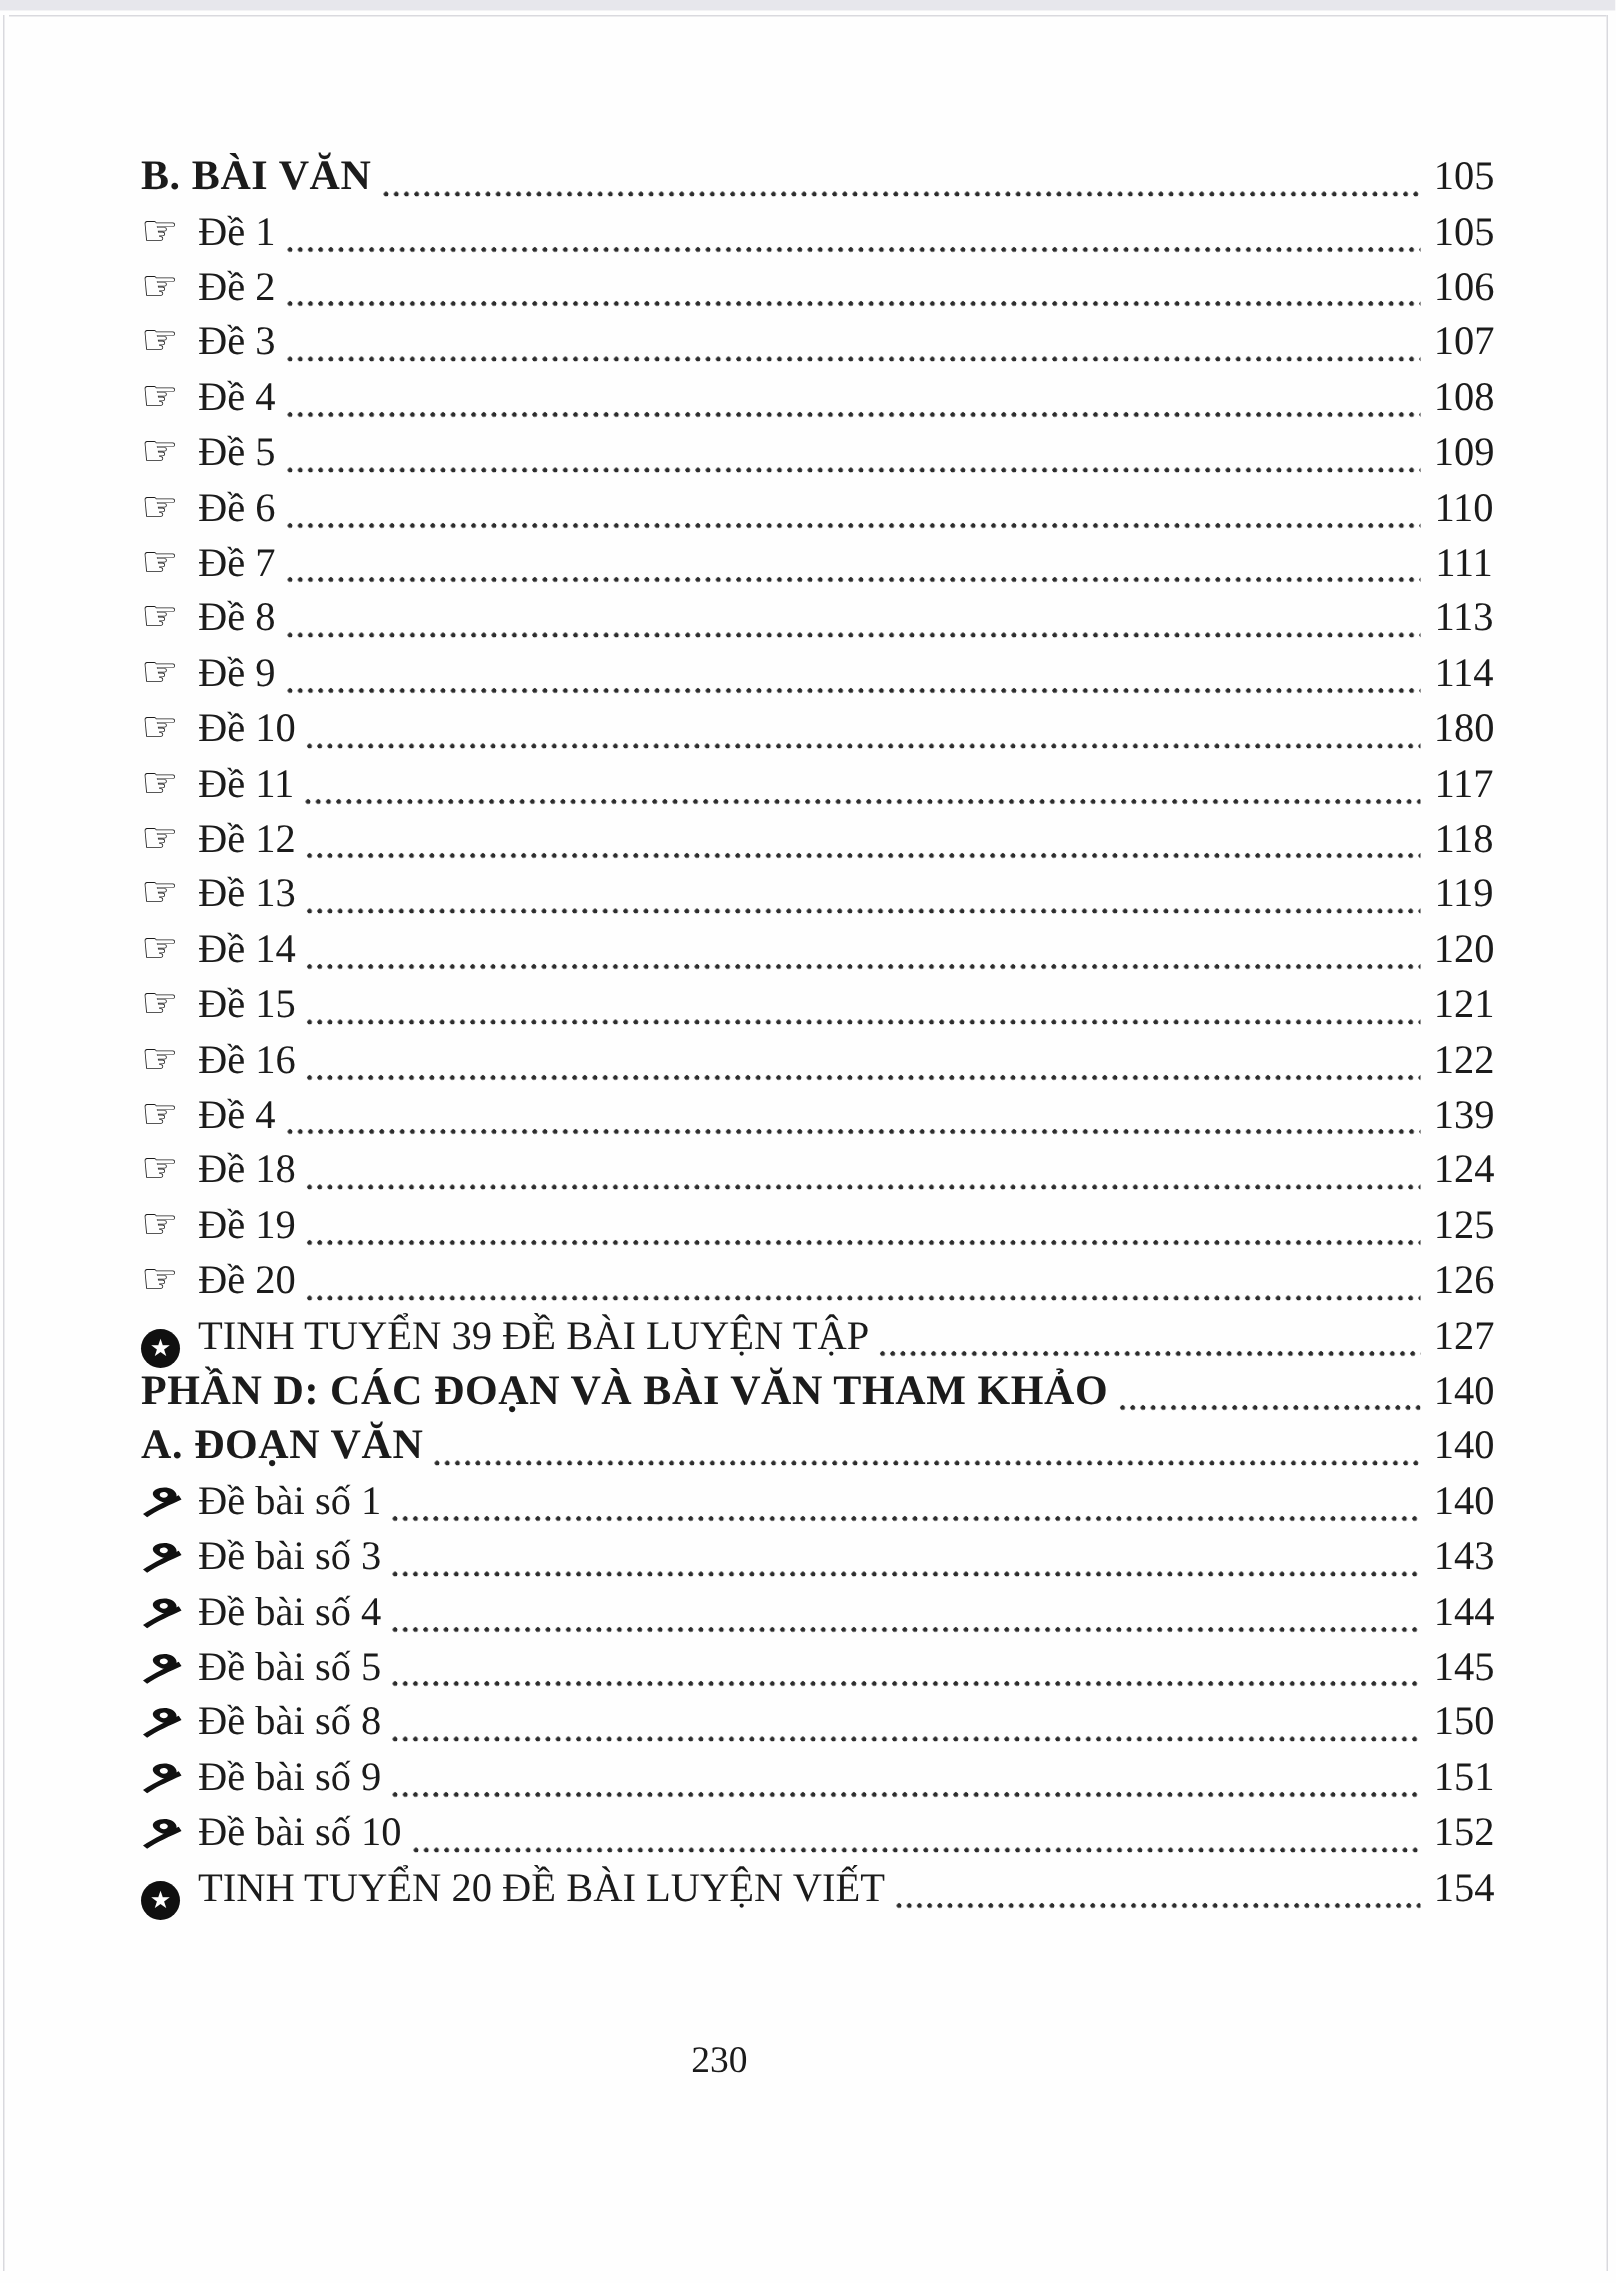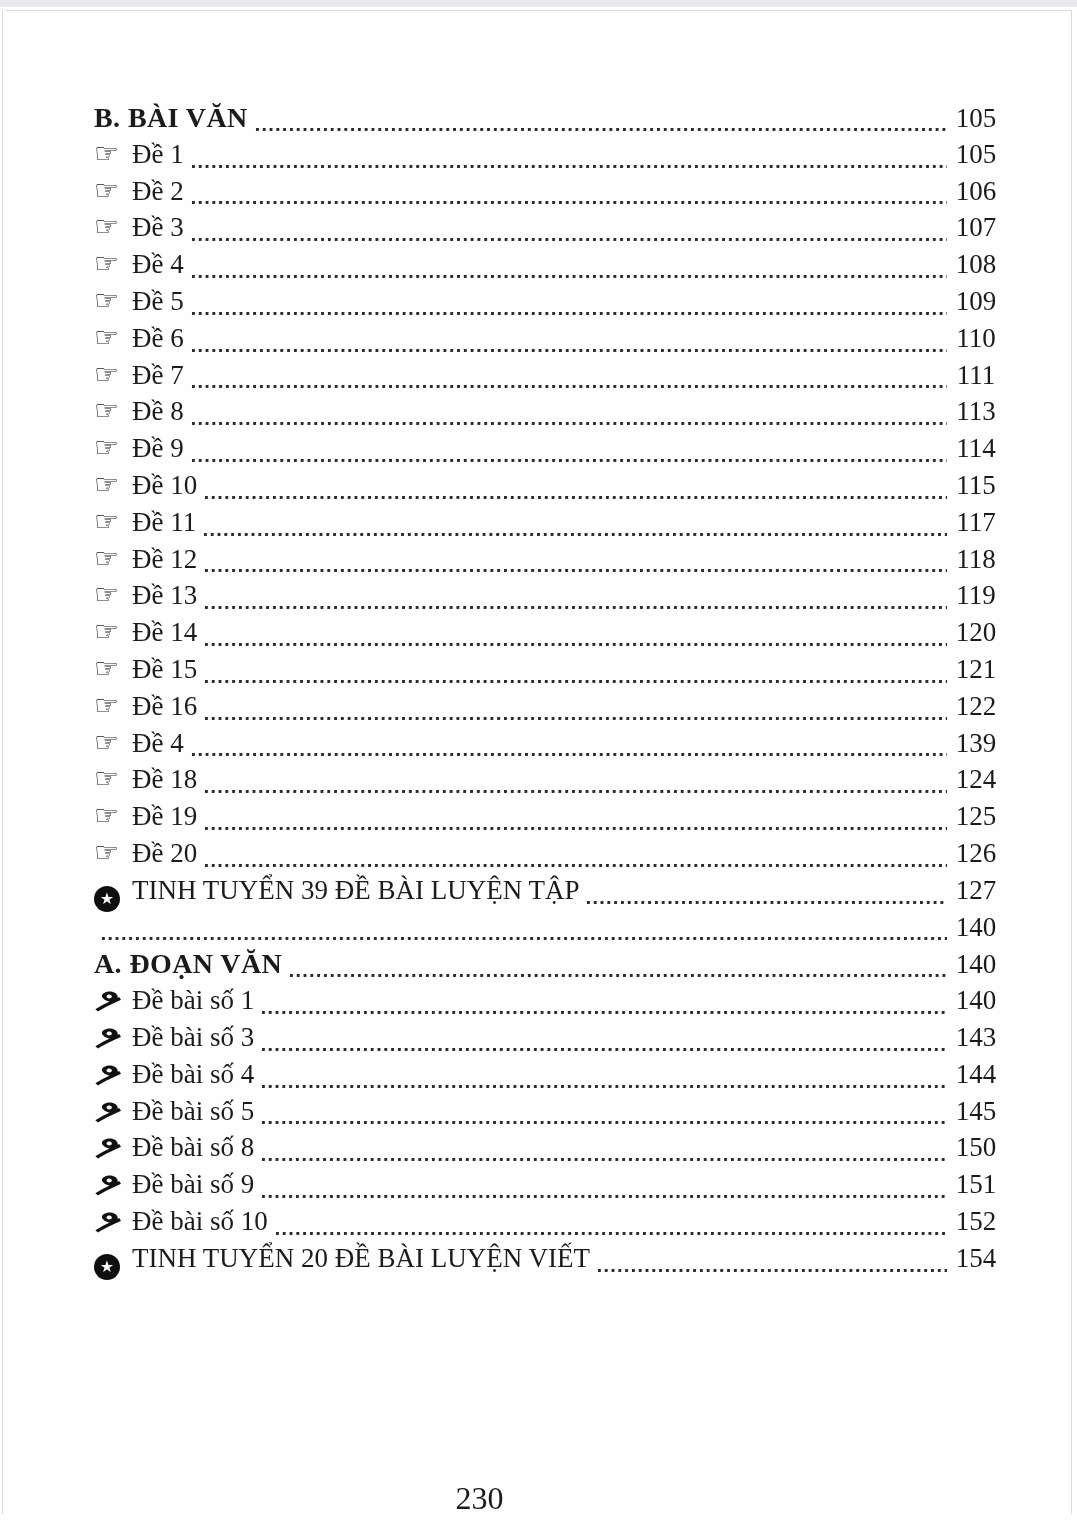--- a/index.html
+++ b/index.html
@@ -45,22 +45,22 @@
   .row.heading .label{font-weight:bold;font-size:28px;letter-spacing:.4px;}
   .leader{
     flex:1 1 auto;align-self:flex-end;
     height:5px;margin:0 3px 7px 7px;
     background-image:radial-gradient(circle at 2.4px 2.4px, #2c2c2c 1.45px, transparent 1.75px);
     background-size:6.8px 5px;background-repeat:repeat-x;background-position:left bottom;
   }
   .pagenum{flex:0 0 auto;min-width:52px;text-align:center;font-weight:normal;}
 
   .footer{
-    position:absolute;left:0;top:1480px;width:959px;
-    text-align:center;font-size:32px;
+    position:absolute;left:0;top:1360px;width:959px;
+    text-align:center;font-size:25px;
   }
 </style>
 </head>
 <body>
 
 <div class="edge edge-top"></div>
 <div class="edge edge-left"></div>
 <div class="edge edge-right"></div>
 <div class="edge-bottom-strip"></div>
 
@@ -162,21 +162,21 @@
     <span class="pagenum">114</span>
   </div>
     <div class="row finger">
     <span class="icon">
       <span class="finger-glyph">☞</span>
       
       
     </span>
     <span class="label">Đề 10</span>
     <span class="leader"></span>
-    <span class="pagenum">115</span>
+    <span class="pagenum">180</span>
   </div>
     <div class="row finger">
     <span class="icon">
       <span class="finger-glyph">☞</span>
       
       
     </span>
     <span class="label">Đề 11</span>
     <span class="leader"></span>
     <span class="pagenum">117</span>
@@ -278,20 +278,21 @@
       <span class="star-badge">
           <span>★</span>
         </span>
     </span>
     <span class="label">TINH TUYỂN 39 ĐỀ BÀI LUYỆN TẬP</span>
     <span class="leader"></span>
     <span class="pagenum">127</span>
   </div>
     <div class="row heading">
 
+    <span class="label">PHẦN D: CÁC ĐOẠN VÀ BÀI VĂN THAM KHẢO</span>
     <span class="leader"></span>
     <span class="pagenum">140</span>
   </div>
     <div class="row heading">
 
     <span class="label">A. ĐOẠN VĂN</span>
     <span class="leader"></span>
     <span class="pagenum">140</span>
   </div>
     <div class="row pen">

